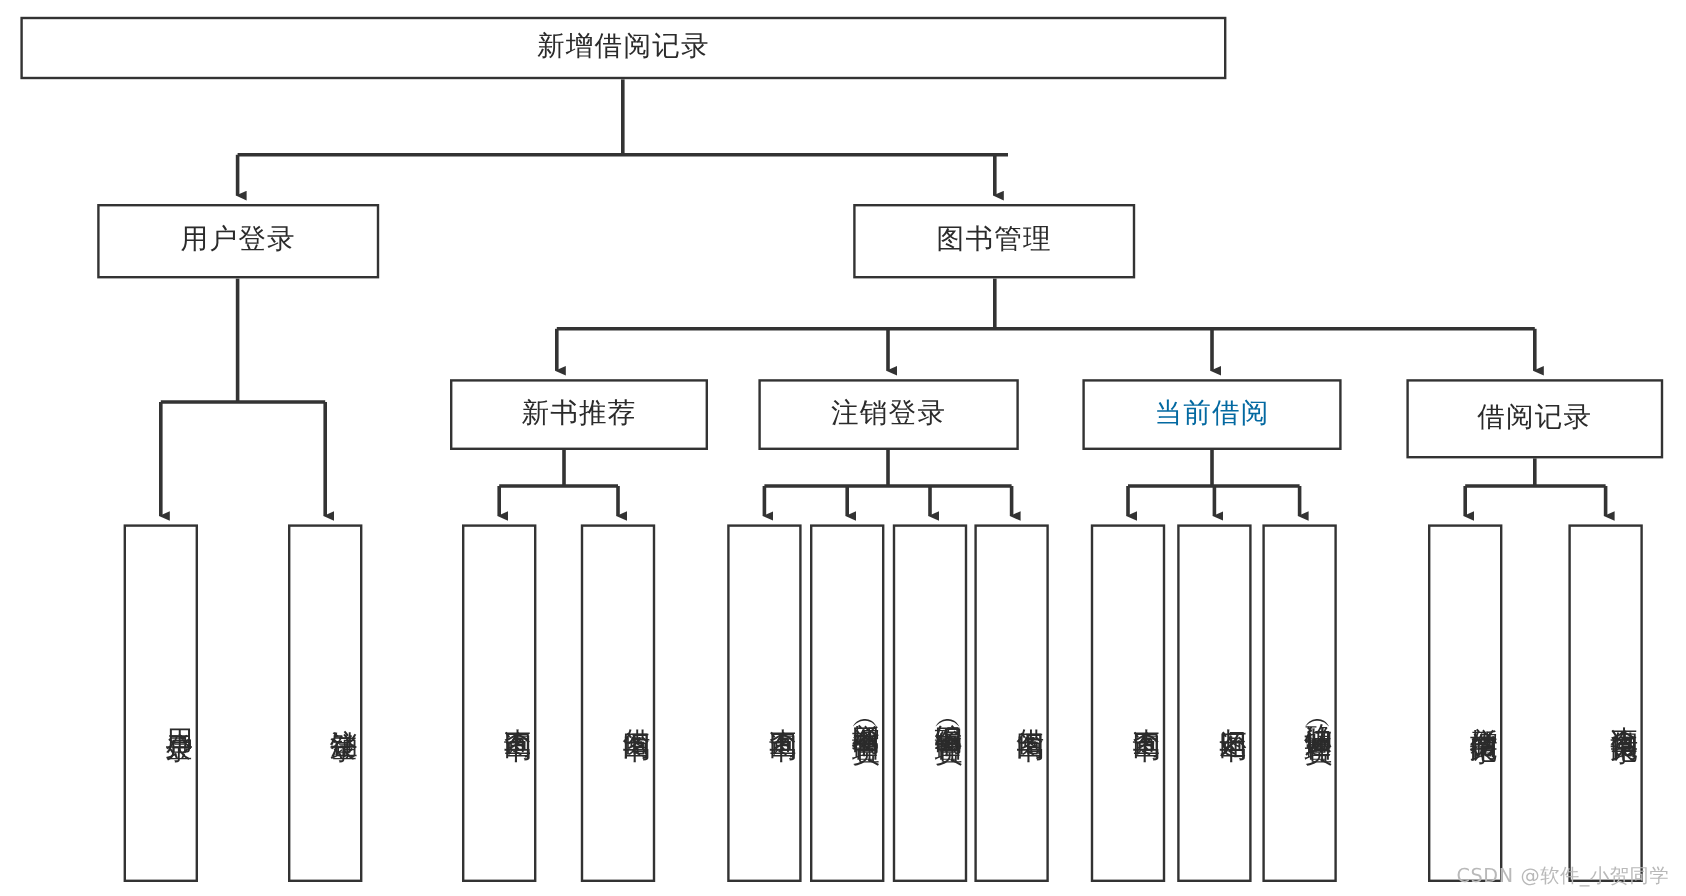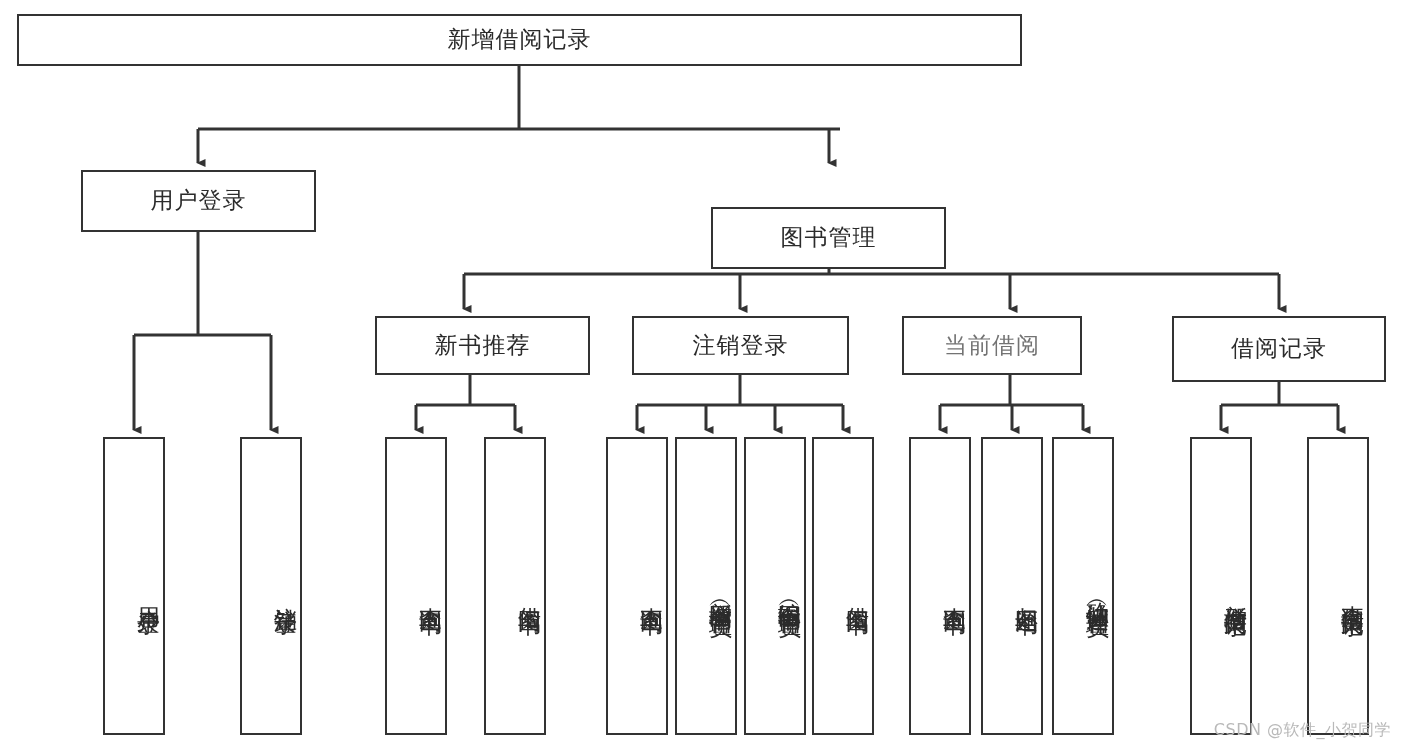--- a/index.html
+++ b/index.html
@@ -112,25 +112,25 @@
       <path d="M1279,375 L1279,405"></path>
       <path d="M1221,405 L1338,405"></path>
       <path d="M1221,405 L1221,430" marker-end="url(#arrow)"></path>
       <path d="M1338,405 L1338,430" marker-end="url(#arrow)"></path>
     </g>
   </svg>
 
   <div class="node node-h" style="left: 17px; top: 14px; width: 1005px; height: 52px; border-color: rgb(51, 51, 51); background: rgb(255, 255, 255); color: rgb(43, 43, 43);">新增借阅记录</div>
 
   <div class="node node-h" style="left: 81px; top: 170px; width: 235px; height: 62px; border-color: rgb(51, 51, 51); background: rgb(255, 255, 255); color: rgb(43, 43, 43);">用户登录</div>
-  <div class="node node-h" style="left: 711px; top: 170px; width: 235px; height: 62px; border-color: rgb(51, 51, 51); background: rgb(255, 255, 255); color: rgb(43, 43, 43); margin-top: 37px;">图书管理</div>
+  <div class="node node-h" style="left: 711px; top: 170px; width: 235px; height: 62px; border-color: rgb(51, 51, 51); background: rgb(255, 255, 255); color: rgb(43, 43, 43);">图书管理</div>
 
   <div class="node node-h" style="left: 363px; top: 316px; width: 215px; height: 59px; border-color: rgb(51, 51, 51); background: rgb(255, 255, 255); color: rgb(43, 43, 43); margin-left: 12px;">新书推荐</div>
   <div class="node node-h" style="left: 632px; top: 316px; width: 217px; height: 59px; border-color: rgb(51, 51, 51); background: rgb(255, 255, 255); color: rgb(43, 43, 43);">注销登录</div>
-  <div class="node node-h" style="left: 902px; top: 316px; width: 180px; height: 59px; border-color: rgb(51, 51, 51); background: rgb(255, 255, 255); color: #737373;">当前借阅</div>
+  <div class="node node-h" style="left: 902px; top: 316px; width: 216px; height: 59px; border-color: rgb(51, 51, 51); background: rgb(255, 255, 255); color: #0369a1;">当前借阅</div>
   <div class="node node-h" style="left: 1172px; top: 316px; width: 214px; height: 66px; border-color: rgb(51, 51, 51); background: rgb(255, 255, 255); color: rgb(43, 43, 43);">借阅记录</div>
 
   <div class="node node-v" style="left: 103px; top: 437px; width: 62px; height: 298px; border-color: rgb(51, 51, 51); background: rgb(255, 255, 255); color: rgb(43, 43, 43);">用户登录</div>
   <div class="node node-v" style="left: 240px; top: 437px; width: 62px; height: 298px; border-color: rgb(51, 51, 51); background: rgb(255, 255, 255); color: rgb(43, 43, 43);">注销登录</div>
   <div class="node node-v" style="left: 385px; top: 437px; width: 62px; height: 298px; border-color: rgb(51, 51, 51); background: rgb(255, 255, 255); color: rgb(43, 43, 43);">查询图书</div>
   <div class="node node-v" style="left: 484px; top: 437px; width: 62px; height: 298px; border-color: rgb(51, 51, 51); background: rgb(255, 255, 255); color: rgb(43, 43, 43);">借阅图书</div>
   <div class="node node-v" style="left: 606px; top: 437px; width: 62px; height: 298px; border-color: rgb(51, 51, 51); background: rgb(255, 255, 255); color: rgb(43, 43, 43);">查询图书</div>
   <div class="node node-v" style="left: 675px; top: 437px; width: 62px; height: 298px; border-color: rgb(51, 51, 51); background: rgb(255, 255, 255); color: rgb(43, 43, 43);">新增图书（管理员）</div>
   <div class="node node-v" style="left: 744px; top: 437px; width: 62px; height: 298px; border-color: rgb(51, 51, 51); background: rgb(255, 255, 255); color: rgb(43, 43, 43);">编辑图书（管理员）</div>
   <div class="node node-v" style="left: 812px; top: 437px; width: 62px; height: 298px; border-color: rgb(51, 51, 51); background: rgb(255, 255, 255); color: rgb(43, 43, 43);">借阅图书</div>

